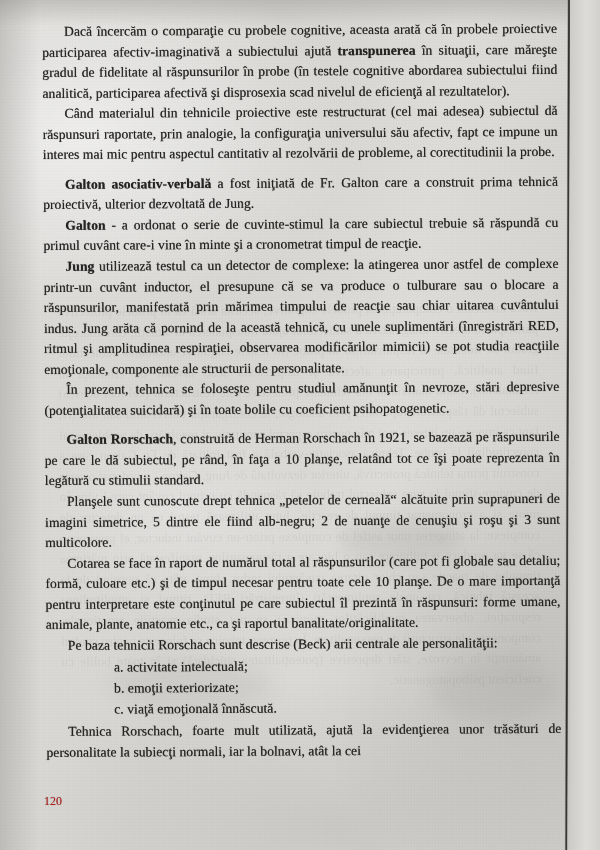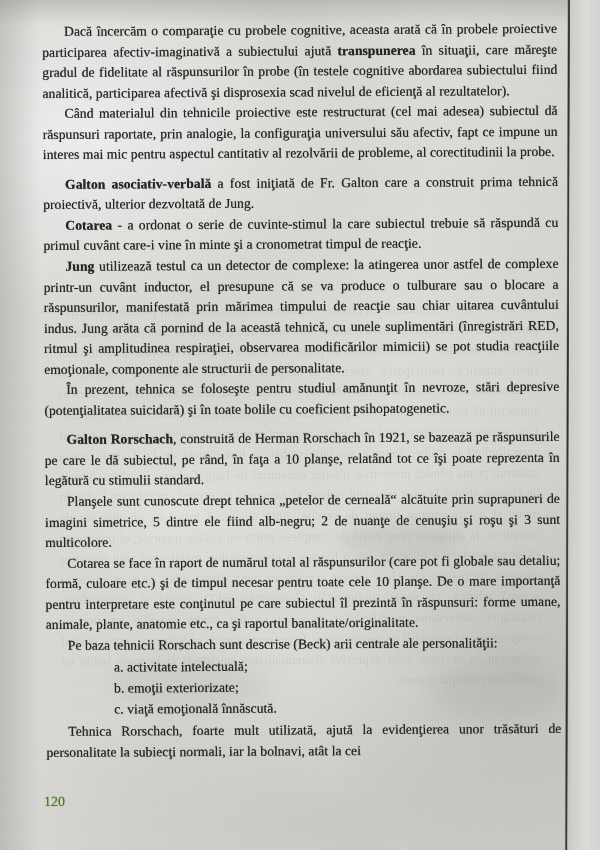--- a/index.html
+++ b/index.html
@@ -116,22 +116,22 @@
   .list li {
     text-indent: 0;
     margin-left: 68px;
     white-space: nowrap;
   }
   .list-wrap { margin-top: 2px; margin-bottom: 2px; }
   #page-number {
     position: absolute;
     left: 44px;
     top: 794px;
-    font-size: 14px;
-    color: #4d7c0f;
+    font-size: 12px;
+    color: #b91c1c;
     transform: rotate(-0.35deg);
     text-shadow: 0 0 0.8px rgba(40,40,40,0.5);
   }
   
   .blotch {
     position: absolute;
     border-radius: 50%;
     pointer-events: none;
   }
 </style>
@@ -146,21 +146,21 @@
   <div class="blotch" style="left:340px; top:520px; width:120px; height:40px; background:rgba(150,149,146,0.18); filter:blur(8px);"></div>
   <div class="blotch" style="left:110px; top:660px; width:160px; height:50px; background:rgba(155,154,150,0.16); filter:blur(9px);"></div>
   <div class="blotch" style="left:430px; top:660px; width:130px; height:60px; background:rgba(150,149,145,0.17); filter:blur(9px);"></div>
 
   <div id="bleed-through">Dacă încercăm o comparaţie cu probele cognitive, aceasta arată că în probele proiective participarea afectiv-imaginativă a subiectului ajută transpunerea în situaţii, care măreşte gradul de fidelitate al răspunsurilor în probe (în testele cognitive abordarea subiectului fiind analitică, participarea afectivă şi disprosexia scad nivelul de eficienţă al rezultatelor). Când materialul din tehnicile proiective este restructurat (cel mai adesea) subiectul dă răspunsuri raportate, prin analogie, la configuraţia universului său afectiv, fapt ce impune un interes mai mic pentru aspectul cantitativ al rezolvării de probleme, al corectitudinii la probe. Tehnica asociativ-verbală a fost iniţiată de Fr. Galton care a construit prima tehnică proiectivă, ulterior dezvoltată de Jung. Galton - a ordonat o serie de cuvinte-stimul la care subiectul trebuie să răspundă cu primul cuvânt care-i vine în minte şi a cronometrat timpul de reacţie. Jung utilizează testul ca un detector de complexe: la atingerea unor astfel de complexe printr-un cuvânt inductor, el presupune că se va produce o tulburare sau o blocare a răspunsurilor, manifestată prin mărimea timpului de reacţie sau chiar uitarea cuvântului indus. Jung arăta că pornind de la această tehnică, cu unele suplimentări (înregistrări RED, ritmul şi amplitudinea respiraţiei, observarea modificărilor mimicii) se pot studia reacţiile emoţionale, componente ale structurii de personalitate. În prezent, tehnica se foloseşte pentru studiul amănunţit în nevroze, stări depresive (potenţialitatea suicidară) şi în toate bolile cu coeficient psihopatogenetic.</div>
 
   <div id="text-block">
       <p><span>Dacă încercăm o comparaţie cu probele cognitive, aceasta arată că în probele proiective participarea afectiv-imaginativă a subiectului ajută </span><b>transpunerea</b><span> în situaţii, care măreşte gradul de fidelitate al răspunsurilor în probe (în testele cognitive abordarea subiectului fiind analitică, participarea afectivă şi disprosexia scad nivelul de eficienţă al rezultatelor).</span></p>
       <p><span>Când materialul din tehnicile proiective este restructurat (cel mai adesea) subiectul dă răspunsuri raportate, prin analogie, la configuraţia universului său afectiv, fapt ce impune un interes mai mic pentru aspectul cantitativ al rezolvării de probleme, al corectitudinii la probe.</span></p>
       <p class="para-gap"><b>Galton asociativ-verbală</b><span> a fost iniţiată de Fr. Galton care a construit prima tehnică proiectivă, ulterior dezvoltată de Jung.</span></p>
-      <p><b>Cotarea</b><span> - a ordonat o serie de cuvinte-stimul la care subiectul trebuie să răspundă cu primul cuvânt care-i vine în minte şi a cronometrat timpul de reacţie.</span></p>
+      <p><b>Galton</b><span> - a ordonat o serie de cuvinte-stimul la care subiectul trebuie să răspundă cu primul cuvânt care-i vine în minte şi a cronometrat timpul de reacţie.</span></p>
       <p><b>Jung</b><span> utilizează testul ca un detector de complexe: la atingerea unor astfel de complexe printr-un cuvânt inductor, el presupune că se va produce o tulburare sau o blocare a răspunsurilor, manifestată prin mărimea timpului de reacţie sau chiar uitarea cuvântului indus. Jung arăta că pornind de la această tehnică, cu unele suplimentări (înregistrări RED, ritmul şi amplitudinea respiraţiei, observarea modificărilor mimicii) se pot studia reacţiile emoţionale, componente ale structurii de personalitate.</span></p>
       <p><span>În prezent, tehnica se foloseşte pentru studiul amănunţit în nevroze, stări depresive (potenţialitatea suicidară) şi în toate bolile cu coeficient psihopatogenetic.</span></p>
       <p class="para-gap"><b>Galton Rorschach</b><span>, construită de Herman Rorschach în 1921, se bazează pe răspunsurile pe care le dă subiectul, pe rând, în faţa a 10 planşe, relatând tot ce îşi poate reprezenta în legătură cu stimulii standard.</span></p>
       <p><span>Planşele sunt cunoscute drept tehnica „petelor de cerneală“ alcătuite prin suprapuneri de imagini simetrice, 5 dintre ele fiind alb-negru; 2 de nuanţe de cenuşiu şi roşu şi 3 sunt multicolore.</span></p>
       <p><span>Cotarea se face în raport de numărul total al răspunsurilor (care pot fi globale sau detaliu; formă, culoare etc.) şi de timpul necesar pentru toate cele 10 planşe. De o mare importanţă pentru interpretare este conţinutul pe care subiectul îl prezintă în răspunsuri: forme umane, animale, plante, anatomie etc., ca şi raportul banalitate/originalitate.</span></p>
       <p><span>Pe baza tehnicii Rorschach sunt descrise (Beck) arii centrale ale personalităţii:</span></p>
       <div class="list-wrap">
         <ul class="list">
           <li>a. activitate intelectuală;</li>
           <li>b. emoţii exteriorizate;</li>

